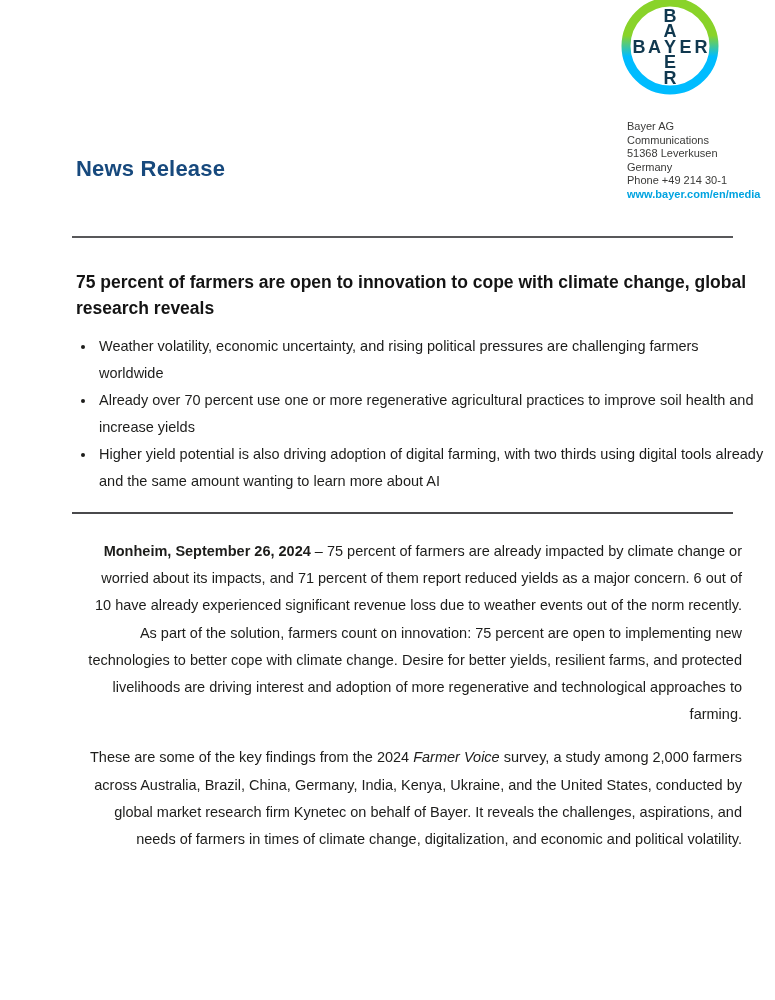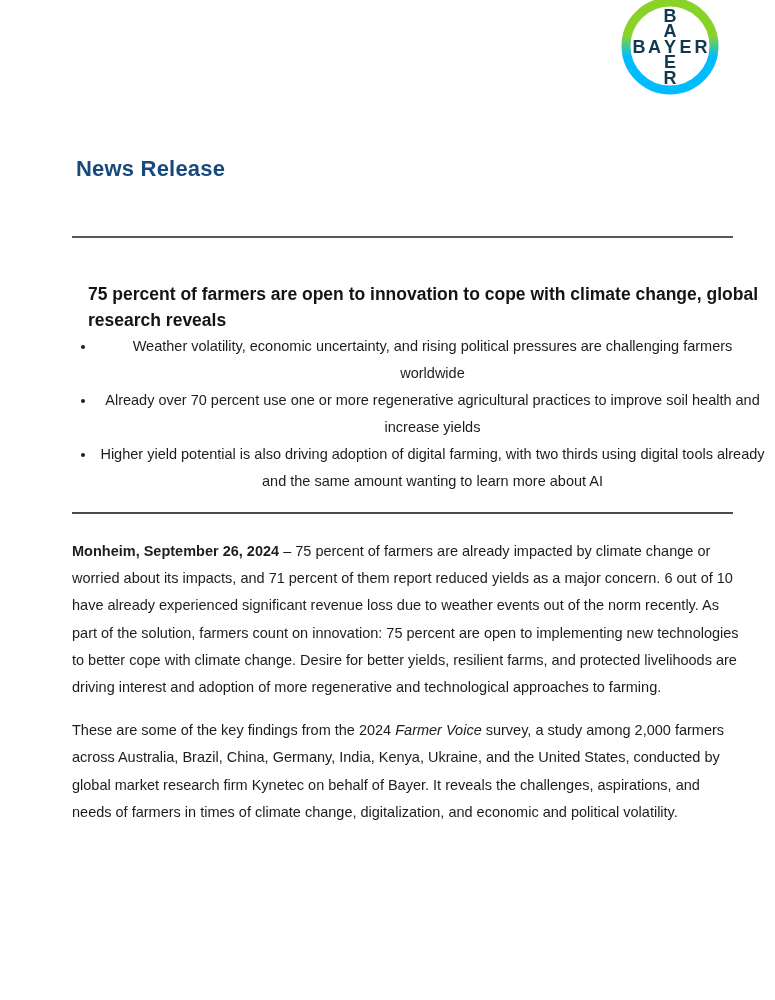--- a/index.html
+++ b/index.html
@@ -20,34 +20,34 @@
   }
   .contact-link { color:#00A3E0; font-weight:bold; cursor:pointer; }
   .masthead {
     position:absolute; left:72px; top:152px; margin:4px;
     font-size:22px; font-weight:bold; color:#17497D; letter-spacing:0.2px;
   }
   .rule { position:absolute; left:72px; width:661px; height:0; border-top:2px solid #58585a; }
   .rule1 { top:236px; }
   .rule2 { top:512px; border-top-color:#4a4a4c; }
   .headline {
-    position:absolute; left:72px; top:265px; width:672px; margin:16px;
+    position:absolute; left:72px; top:265px; width:672px; margin:4px;
     font-size:17.5px; font-weight:bold; line-height:26px; color:#141414;
   }
   .bullets {
     position:absolute; left:72px; top:333px; width:670px;
     margin:0; padding-left:24px;
-    font-size:14.5px; line-height:27px; color:#1d1d1b;text-align:center;
+    font-size:14.5px; line-height:27px; color:#1d1d1b;
   }
   .bullets li { padding-left:3px; }
   .bodycopy {
     position:absolute; left:72px; top:538px; width:670px;
     font-size:14.5px; line-height:27.2px; color:#1d1d1b;
   }
-  .bodycopy p { margin:0 0 16px 0; }
+  .bodycopy p { margin:0 0 16px 16px;text-align:right; }
 </style>
 </head>
 <body>
 
 <div class="page">
 
   <div class="logo">
     <svg viewBox="0 0 100 100">
       <defs>
         <linearGradient id="ringGrad" x1="0" y1="0" x2="0" y2="1">
@@ -65,20 +65,28 @@
       <text x="65.5" y="56.5" text-anchor="middle">E</text>
       <text x="81" y="56.5" text-anchor="middle">R</text>
 
       <text x="50" y="25.5" text-anchor="middle">B</text>
       <text x="50" y="41" text-anchor="middle">A</text>
       <text x="50" y="72" text-anchor="middle">E</text>
       <text x="50" y="87.5" text-anchor="middle">R</text>
     </svg>
   </div>
 
+  <div class="contact">
+    <div>Bayer AG</div>
+    <div>Communications</div>
+    <div>51368 Leverkusen</div>
+    <div>Germany</div>
+    <div>Phone +49 214 30-1</div>
+    <div class="contact-link">www.bayer.com/en/media</div>
+  </div>
 
   <h1 class="masthead">News Release</h1>
 
   <div class="rule rule1"></div>
 
   <h2 class="headline">75 percent of farmers are open to innovation to cope with climate change, global research reveals</h2>
 
   <ul class="bullets">
     <li>Weather volatility, economic uncertainty, and rising political pressures are challenging farmers worldwide</li>
     <li>Already over 70 percent use one or more regenerative agricultural practices to improve soil health and increase yields</li>

